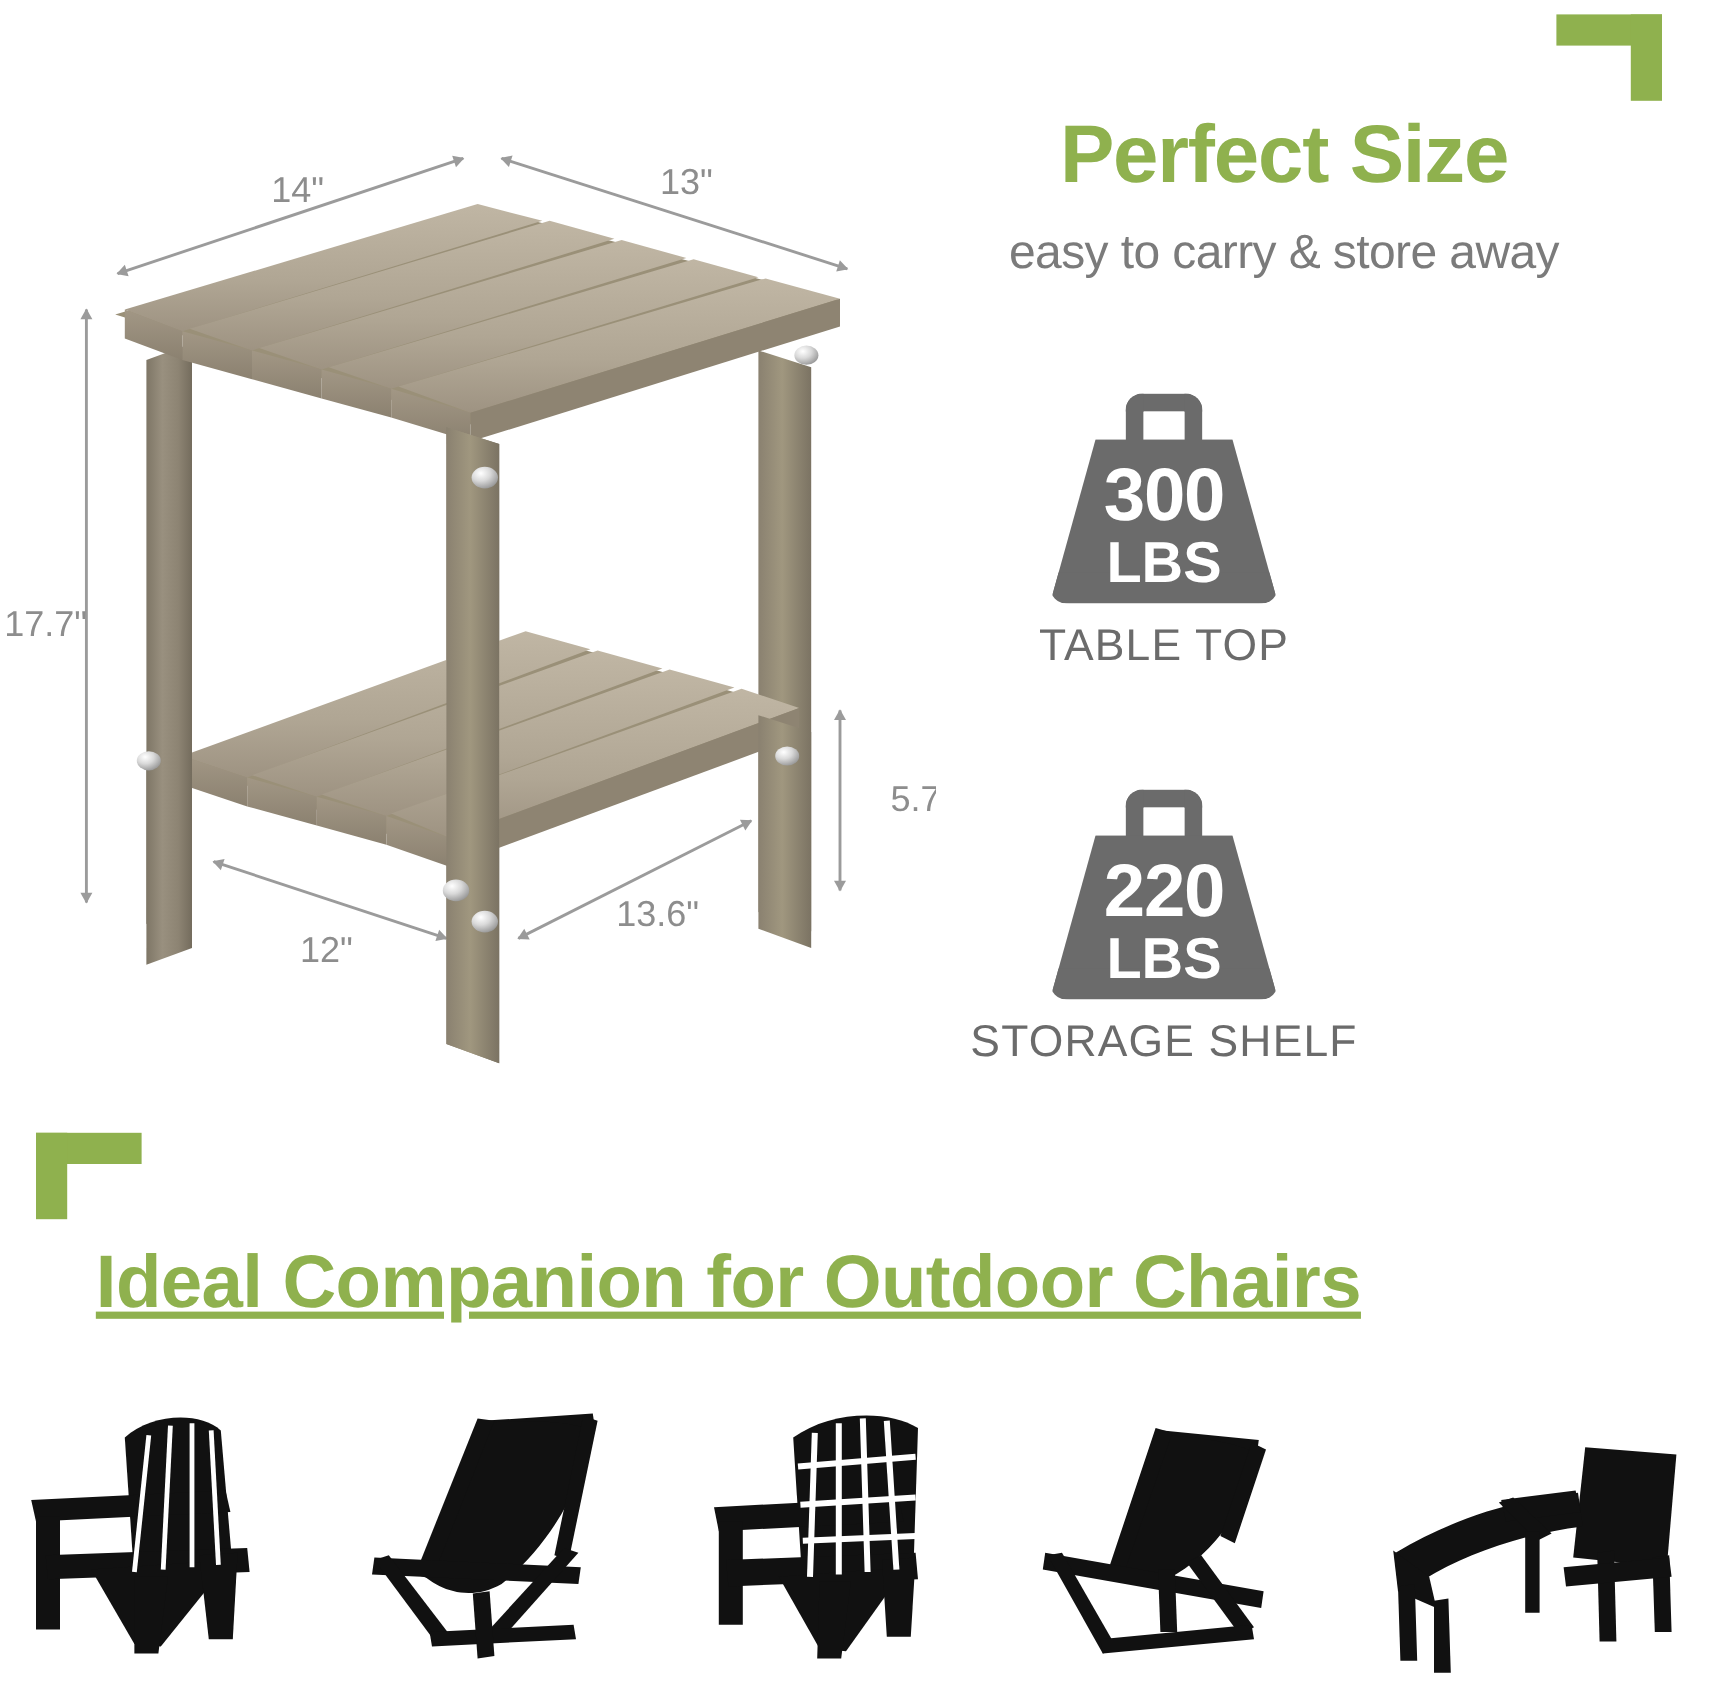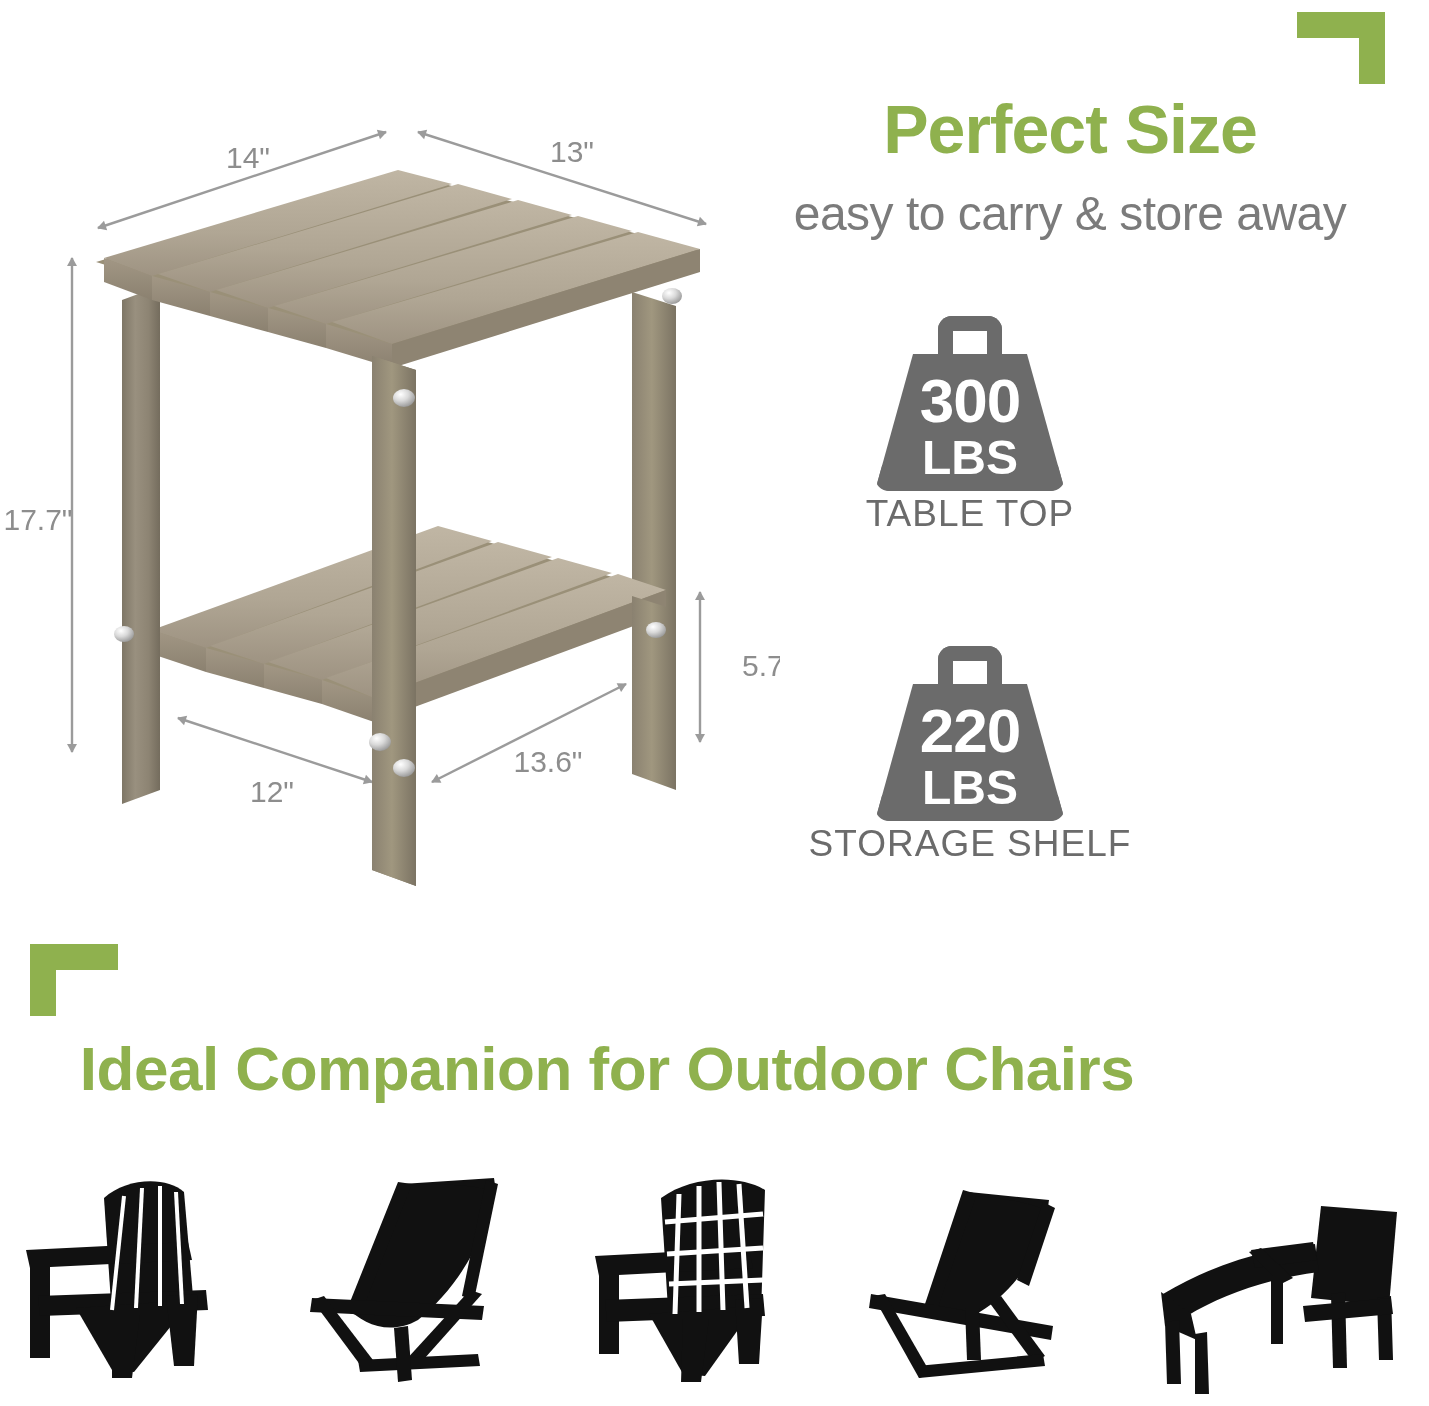--- a/index.html
+++ b/index.html
@@ -21,29 +21,29 @@
   #bracket-bl .v{left:0;top:0;width:26px;height:72px;}
 
   
   #perfect-size{
     position:absolute;left:740px;top:95px;width:660px;text-align:center;
     font-size:68px;line-height:1;font-weight:700;color:#8fb14e;
     letter-spacing:-1px;
   }
   #perfect-sub{
     position:absolute;left:740px;top:190px;width:660px;text-align:center;
-    font-size:48px;line-height:1;font-weight:400;color:#7b7b7b;
+    font-size:40px;line-height:1;font-weight:400;color:#7b7b7b;
     letter-spacing:-0.5px;
   }
 
   
   .badge{position:absolute;width:420px;text-align:center;left:760px;}
   #badge-table-top{top:312px;}
   #badge-storage-shelf{top:642px;}
-  .weight-icon{position:relative;width:190px;height:175px;margin:4px auto;}
+  .weight-icon{position:relative;width:190px;height:175px;margin:16px auto;}
   .weight-icon .handle{
     position:absolute;left:50%;transform:translateX(-50%);top:0;
     width:64px;height:46px;border:15px solid #6b6b6b;border-bottom:none;
     border-radius:14px 14px 0 0;box-sizing:border-box;
   }
   .weight-icon .body{
     position:absolute;left:0;top:38px;width:190px;height:137px;
     background:#6b6b6b;border-radius:16px;
     clip-path:polygon(20% 0%,80% 0%,100% 100%,0% 100%);
   }
@@ -60,21 +60,21 @@
     font-size:48px;font-weight:700;color:#fff;line-height:1;letter-spacing:0px;
   }
   .badge-label{
     font-size:37px;font-weight:400;color:#6b6b6b;
     letter-spacing:1px;line-height:1;
   }
 
   
   #ideal-companion{
     position:absolute;left:0;top:1038px;width:1214px;text-align:center;
-    font-size:62px;font-weight:700;color:#8fb14e;line-height:1;letter-spacing:-0.5px;
+    font-size:62px;font-weight:700;color:#8fb14e;line-height:1;letter-spacing:-0.5px;text-decoration:underline;
   }
 
   
   #chair-row{
     position:absolute;left:0;top:1148px;width:1429px;height:250px;
     display:flex;align-items:flex-end;justify-content:space-around;
   }
   #chair-row .chair{flex:0 0 auto;}
 
   

